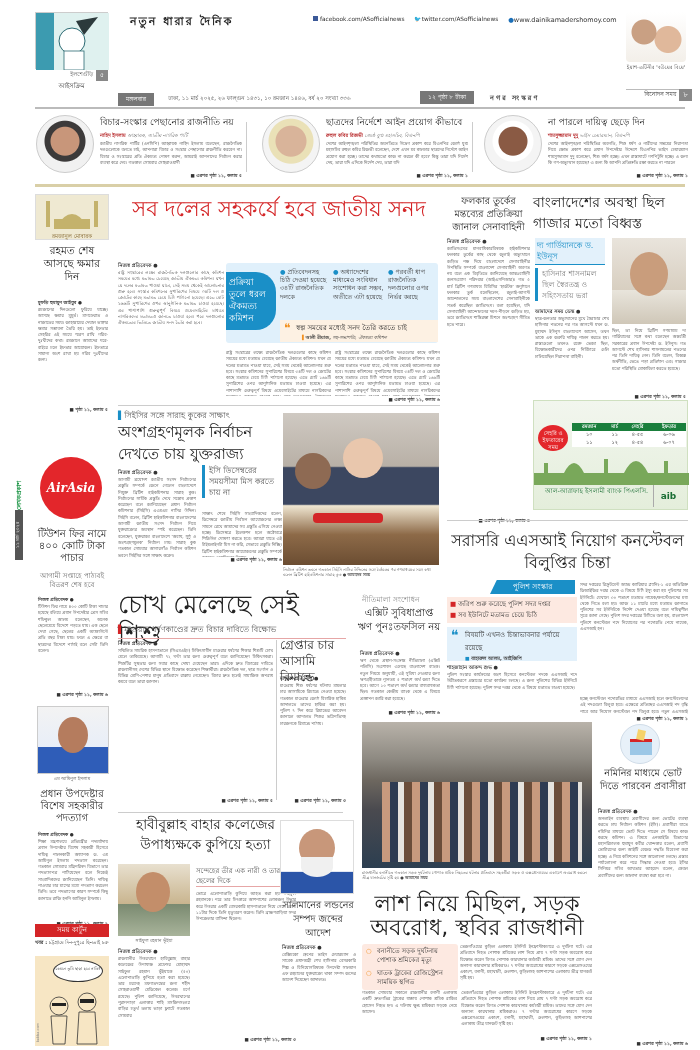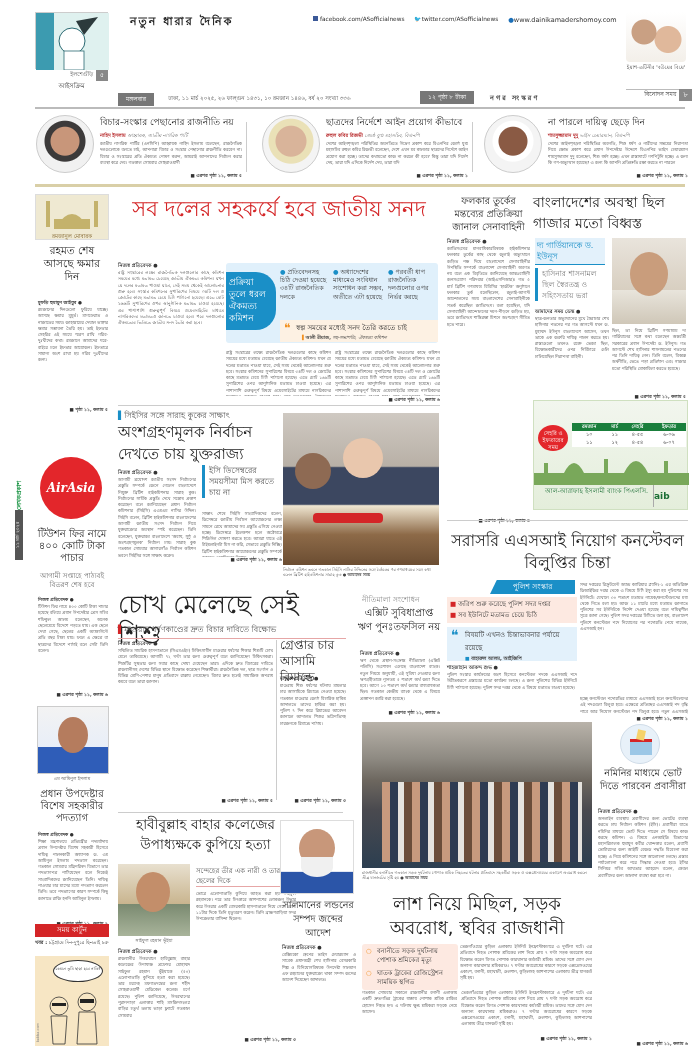--- a/index.html
+++ b/index.html
@@ -291,21 +291,21 @@
           <td>১২</td>
           <td>৪-৫৪</td>
           <td>৬-০৭</td>
         </tr>
     </tbody>
   </table>
   <svg style="position:absolute;left:0;top:48px" width="155" height="36" viewBox="0 0 155 36">
     <path d="M0 36 L0 24 L10 24 L10 14 L14 14 L14 24 L30 24 Q40 4 50 24 L70 24 L70 10 L74 10 L74 24 L90 24 Q102 0 114 24 L130 24 L130 12 L134 12 L134 24 L155 24 L155 36 Z" fill="#79a85a"></path>
   </svg>
   <div style="position:absolute;left:6px;top:86px;width:108px;font-size:6.5px;line-height:9px;color:#1a6e34;text-align:right">আল-আরাফাহ ইসলামী ব্যাংক পিএলসি.</div>
-  <div style="position:absolute;right:4px;top:84px;width:30px;height:22px;border-left:1px solid #aaa;font-size:9px;color:#1a6e34;font-weight:bold;line-height:22px">aib</div>
+  <div style="position:absolute;right:4px;top:84px;width:30px;height:22px;border-left:1px solid #aaa;font-size:9px;color:#1a6e34;font-weight:bold;text-align:center;line-height:22px">aib</div>
 </div>
 
 <div class="abs rule" style="left:447px;top:520px;width:241px;height:1px"></div>
 <div class="abs hl" style="left:445px;top:530px;width:245px;font-size:16px;line-height:22px">সরাসরি এএসআই নিয়োগ কনস্টেবল বিলুপ্তির চিন্তা</div>
 <div class="abs" style="left:490px;top:580px;width:85px;height:14px;background:#1a8fc7;color:#fff;font-size:7.5px;text-align:center;line-height:14px;clip-path:polygon(8% 0,100% 0,100% 100%,0 100%)">পুলিশ সংস্কার</div>
 <div class="abs" style="left:447px;top:597px;width:130px;background:#fde9e1;font-size:6.5px;line-height:11px;padding:2px 3px;color:#333">
   <div><span style="color:#d42527">■ </span><span>জরিপ শুরু করেছে পুলিশ সদর দপ্তর</span></div>
   <div><span style="color:#d42527">■ </span><span>সব ইউনিটে মতামত চেয়ে চিঠি</span></div>
 </div>
 <div class="abs" style="left:447px;top:627px;width:130px;height:34px;background:#e3f1fb;padding:2px 4px 0 18px">
@@ -322,21 +322,21 @@
 </div>
 <div class="abs" style="left:580px;top:696px;width:108px">
   <div class="body-text" style="height:20px">হচ্ছে কনস্টেবল পদোন্নতির মাধ্যমে এএসআই হলে কনস্টেবলদের এই পদগুলো বিলুপ্ত হবে। এক্ষেত্রে প্রতিবছর এএসআই পদ বৃদ্ধি পাবে আর নিয়োগ কনস্টেবল পদ বিলুপ্ত হবে। নতুন এএসআই পদে যোগ দেবেন</div>
   <div class="cont" style="text-align:right">■ এরপর পৃষ্ঠা ১১, কলাম ১</div>
 </div>
 
 <div class="abs photo" style="left:362px;top:722px;width:230px;height:146px;background:linear-gradient(180deg,#b9b3aa 0,#8e8a82 25%,#6d675f 40%,#4a4a4f 60%,#2c3e50 100%)">
   <div style="position:absolute;left:20px;top:60px;width:200px;height:80px;background:repeating-linear-gradient(90deg,#c89a7e 0 8px,#2e3b52 8px 16px,#e6e3de 16px 22px,#6b4d3a 22px 30px)"></div>
 </div>
 <div class="abs" style="left:362px;top:870px;width:230px;font-size:4px;line-height:5px;color:#444"><span>রাজধানীর বনানীতে গতকাল সড়ক দুর্ঘটনায় পোশাক শ্রমিক নিহতের ঘটনার প্রতিবাদে সহকর্মীরা সড়ক ও এক্সপ্রেসওয়ের একাংশে অবরোধ করলে তীব্র যানজটের সৃষ্টি হয়</span> <b>● আমাদের সময়</b></div>
-<div class="abs hl" style="left:362px;top:892px;width:230px;font-size:18px;line-height:24px">লাশ নিয়ে মিছিল, সড়ক অবরোধ, স্থবির রাজধানী</div>
+<div class="abs hl" style="left:362px;top:892px;width:230px;font-size:22px;line-height:24px">লাশ নিয়ে মিছিল, সড়ক অবরোধ, স্থবির রাজধানী</div>
 <div class="abs" style="left:362px;top:944px;width:96px;background:#fde9e1;padding:3px 4px;font-size:6.5px;line-height:9px;color:#333;border-radius:3px">
   <div style="padding-left:11px;position:relative;margin-bottom:4px"><span style="position:absolute;left:0;color:#f29120">○</span><span>বনানীতে সড়ক দুর্ঘটনায় পোশাক শ্রমিকের মৃত্যু</span></div>
   <div style="padding-left:11px;position:relative"><span style="position:absolute;left:0;color:#f29120">○</span><span>ঘাতক ট্রাকের রেজিস্ট্রেশন সাময়িক স্থগিত</span></div>
 </div>
 <div class="abs" style="left:460px;top:944px;width:132px">
   <div class="body-text" style="height:40px">তেজগাঁওয়ের কুড়িল এলাকায় ইউনিট ইনফ্রাস্টাকচারে এ দুর্ঘটনা ঘটে। এর প্রতিবাদে নিহত পোশাক শ্রমিকের লাশ নিয়ে প্রায় ৭ ঘণ্টা সড়ক অবরোধ করে বিক্ষোভ করেন বিগত পোশাক কারখানার কর্মচারী শ্রমিক। তাদের সঙ্গে যোগ দেন অন্যান্য কারখানার শ্রমিকরাও। ৭ ঘণ্টার অবরোধের কারণে সড়কে এক্সপ্রেসওয়ের একাংশ, বনানী, মহাখালী, গুলশান, কুড়িলসহ আশপাশের এলাকায় তীব্র যানজট সৃষ্টি হয়।</div>
 </div>
 <div class="abs" style="left:362px;top:990px;width:230px;display:flex;gap:4px">
   <div class="body-text" style="width:96px;height:56px">গতকাল সোমবার সকালে রাজধানীর বনানী এলাকায় একটি দ্রুতগতির ট্রাকের ধাক্কায় পোশাক শ্রমিক রাজিব হোসেন নিহত হন। এ ঘটনায় ক্ষুব্ধ শ্রমিকরা সড়কে নেমে আসেন।</div>
   <div style="width:132px">

